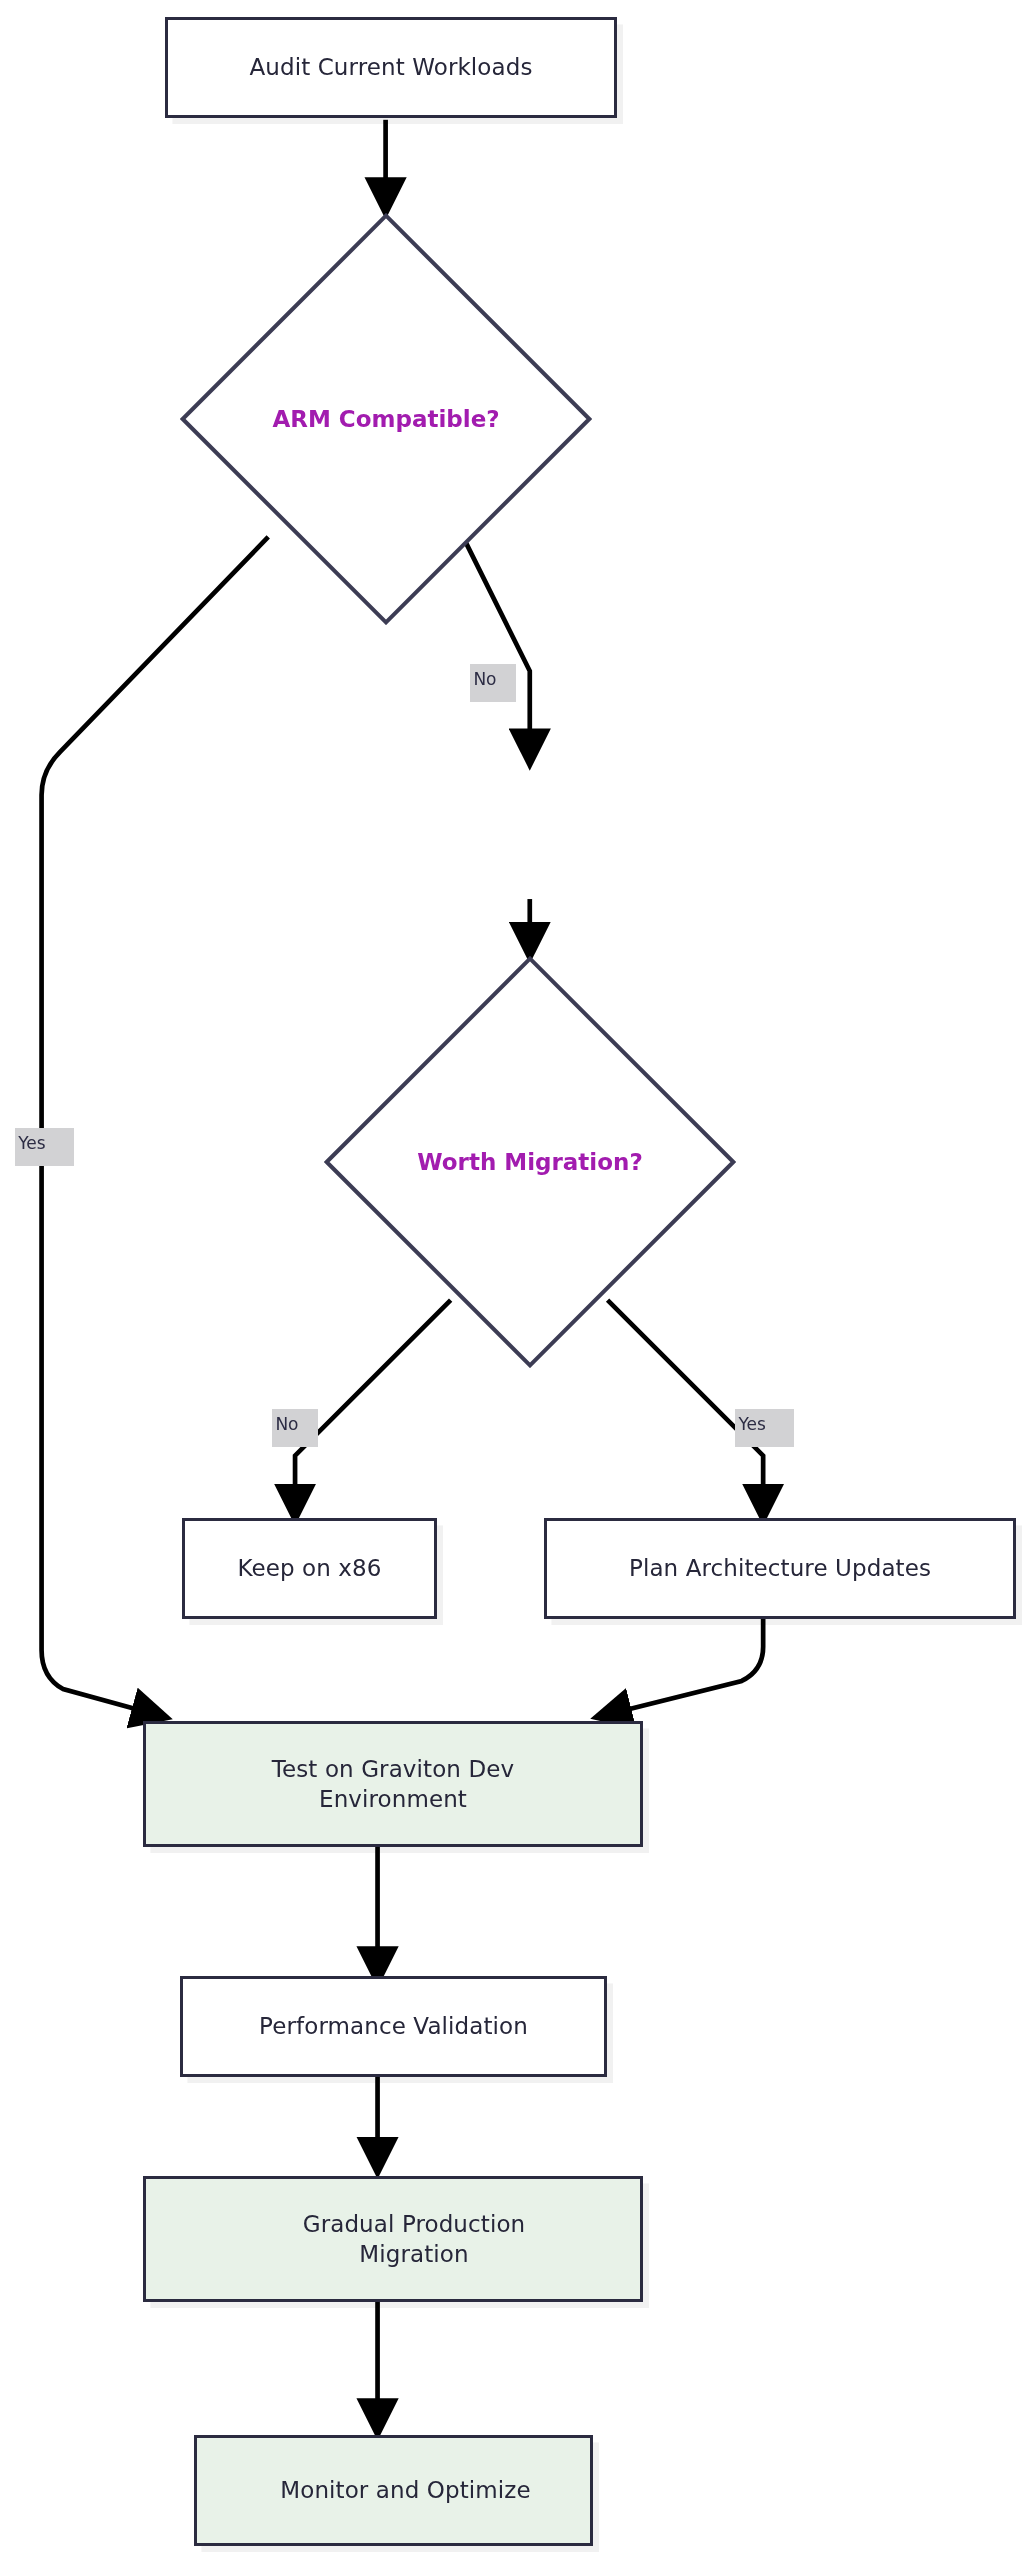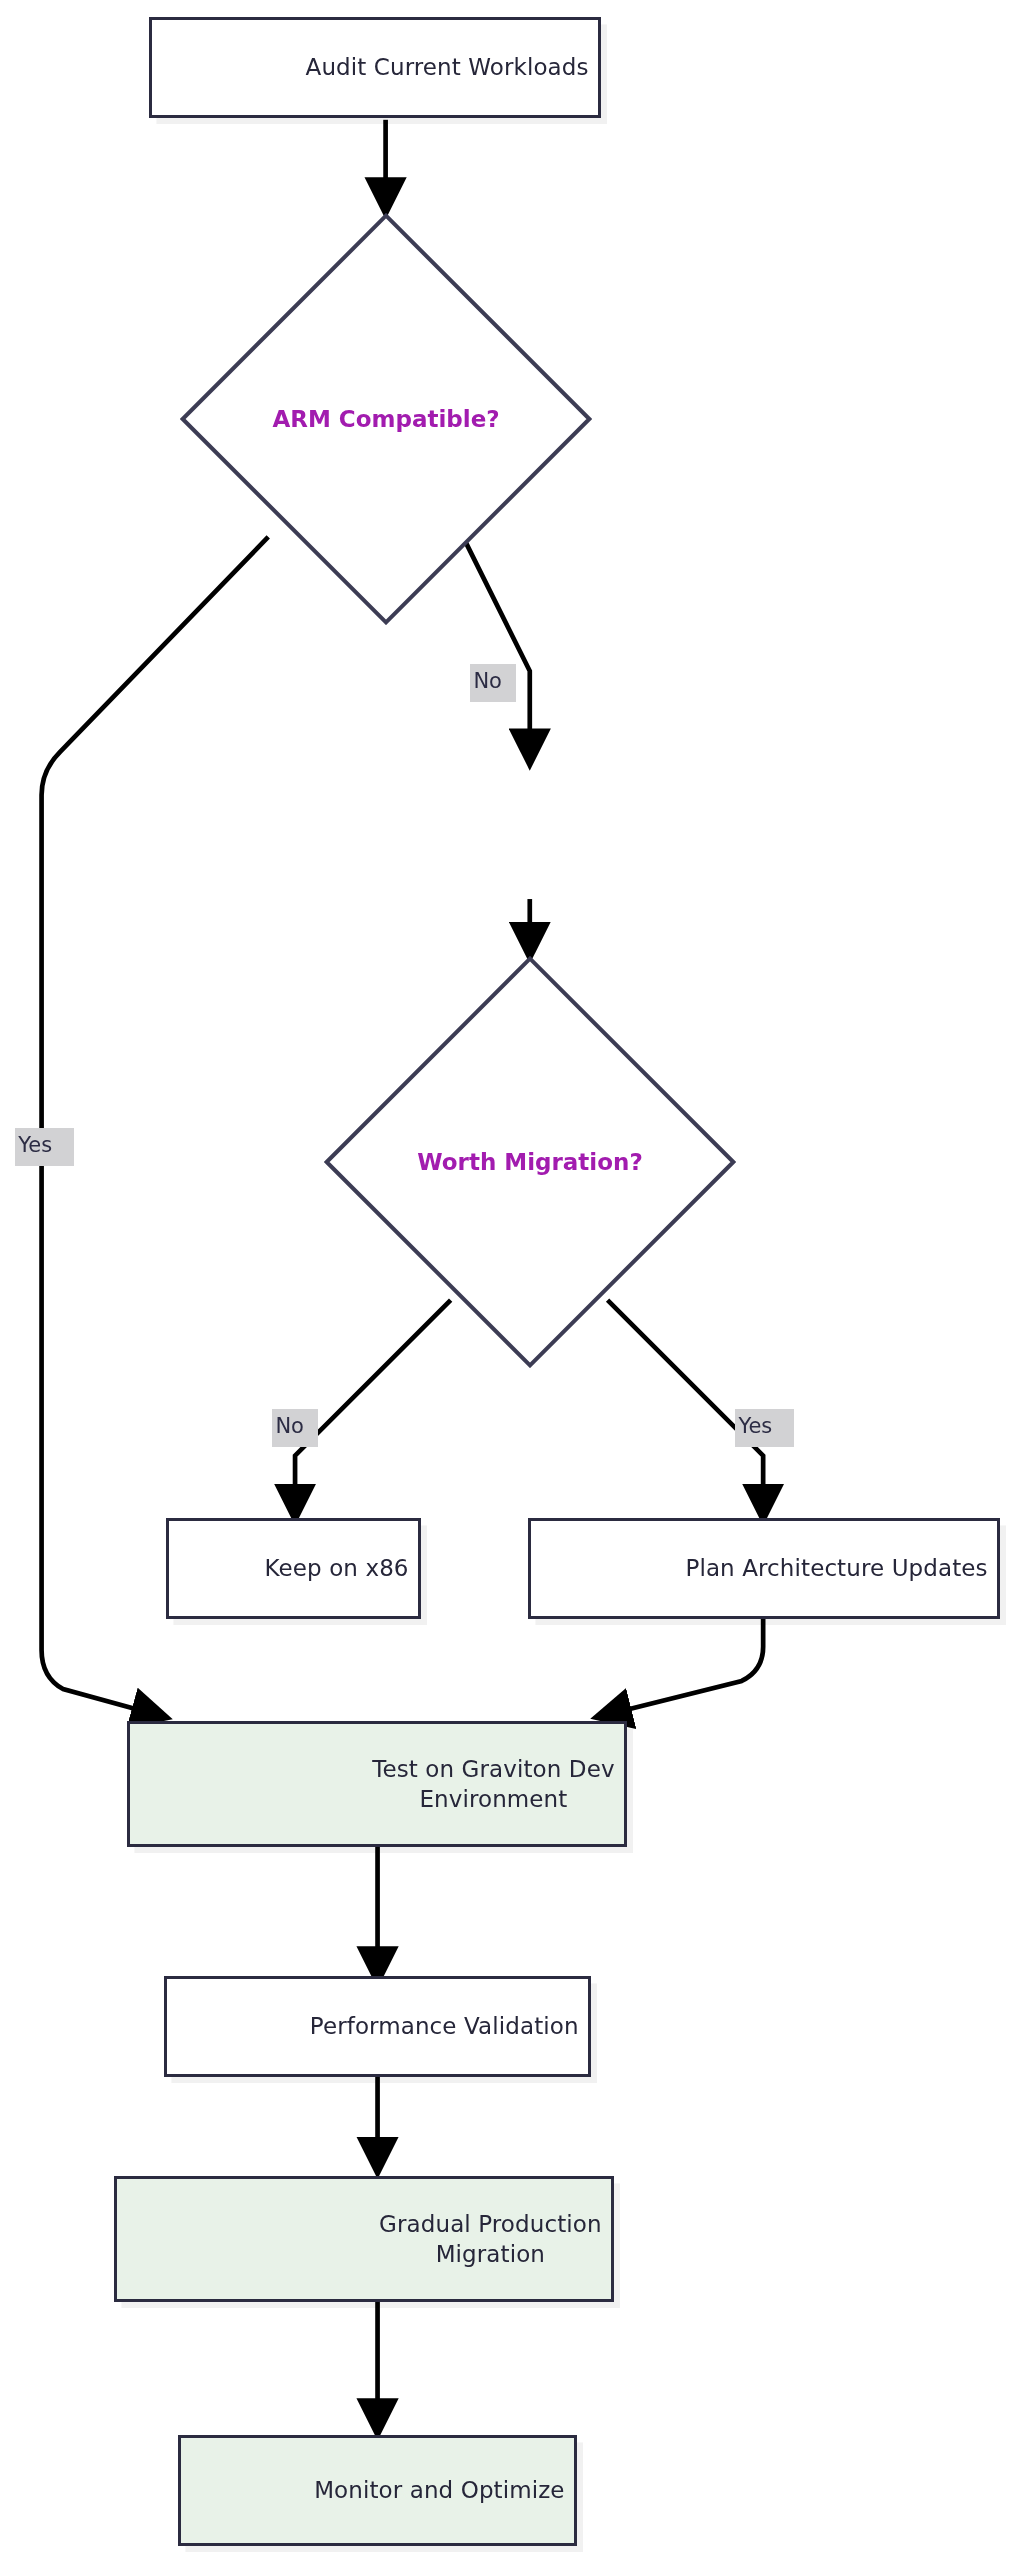--- a/index.html
+++ b/index.html
@@ -26,27 +26,28 @@
     width: 1022px;
     height: 2576px;
     pointer-events: none;
   }
   
   .node {
     position: absolute;
     box-sizing: border-box;
     display: flex;
     align-items: center;
-    justify-content: flex-end;
+    justify-content: center;
     text-align: center;
     color: #262639;
     border: 3.4px solid #2b2b40;
     background: #ffffff;
     box-shadow: 6.7px 6.7px 0 -0.7px rgba(0,0,0,0.055);
     line-height: 1.32;
+    margin-left: 16px;
   }
   .node.green {
     background: #e8f2e8;
   }
   .node-label {
     display: block;
     padding: 0 9.4px;
     white-space: pre-line;
     font-size: 23px;
     letter-spacing: 0.1px;
@@ -70,21 +71,21 @@
     font-size: 23px;
     color: #a21caf;
     white-space: nowrap;
     font-weight: bold;
   }
   
   .edge-label {
     position: absolute;
     background: #d2d2d4;
     color: #2c2c44;
-    font-size: 21px;
+    font-size: 17px;
     line-height: 1;
     padding: 6.7px 3.4px 8px 3.4px;
     box-sizing: border-box;
     white-space: nowrap;
     z-index: 5;
   }
 </style>
 </head>
 <body>
 
@@ -163,21 +164,21 @@
 
   <div class="node" style="left:164px; top:1976px; width:427px; height:101px;">
     <span class="node-label">Performance Validation</span>
   </div>
 
   <div class="node green" style="left:127px; top:1721px; width:500px; height:126px;">
     <span class="node-label">Test on Graviton Dev
 Environment</span>
   </div>
 
-  <div class="node green" style="left:114px; top:2176px; width:500px; height:126px;padding-left:42px;">
+  <div class="node green" style="left:127px; top:2176px; width:500px; height:126px;padding-left:42px;">
     <span class="node-label">Gradual Production
 Migration</span>
   </div>
 
   <div class="node green" style="left:178px; top:2435px; width:399px; height:111px;padding-left:24px;">
     <span class="node-label">Monitor and Optimize</span>
   </div>
 
 </div>
 

